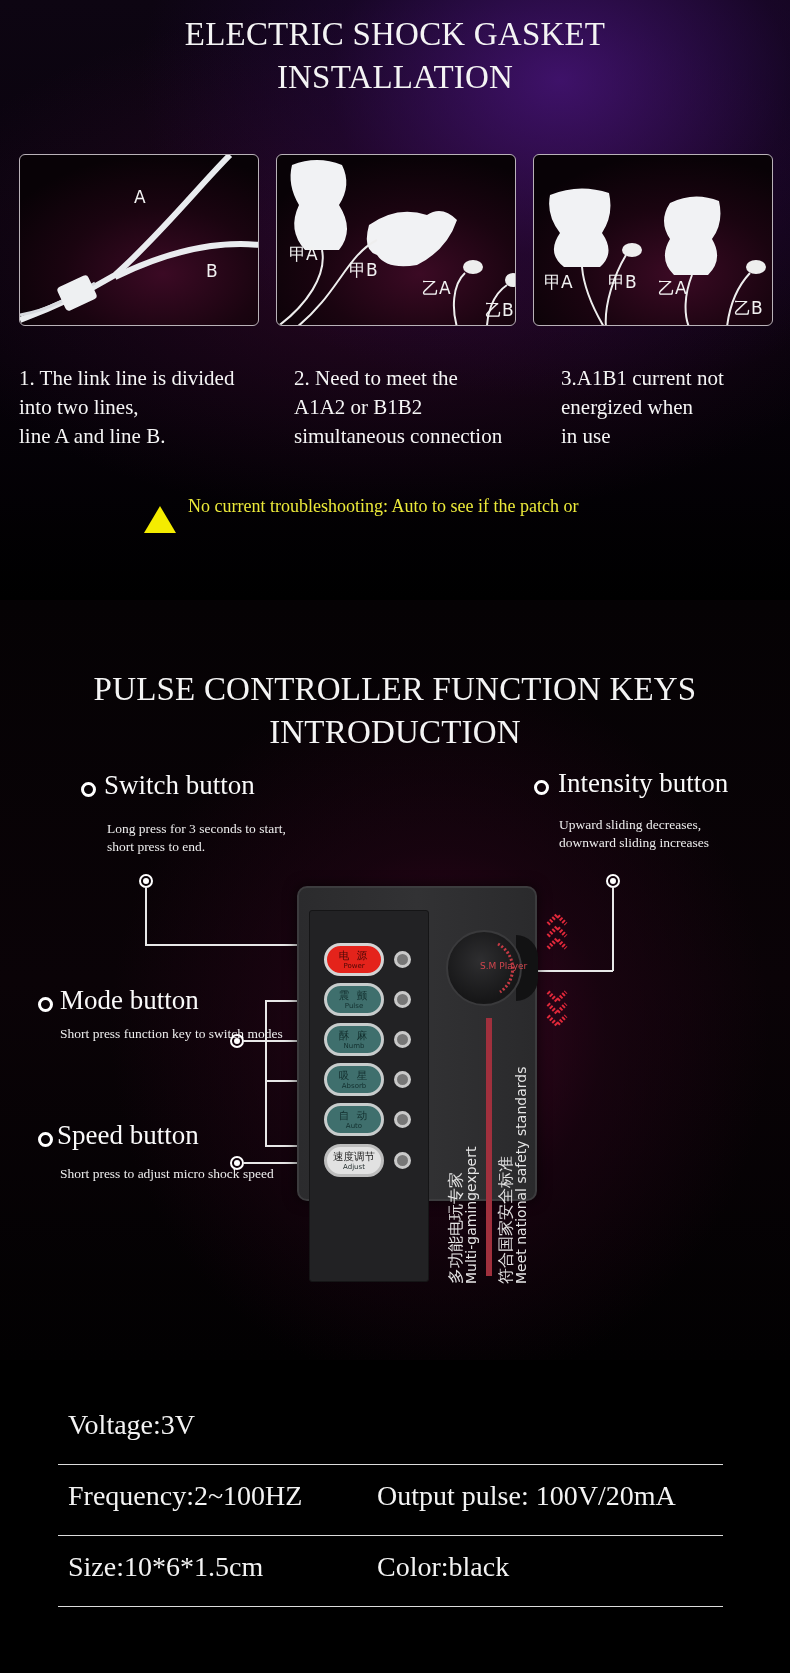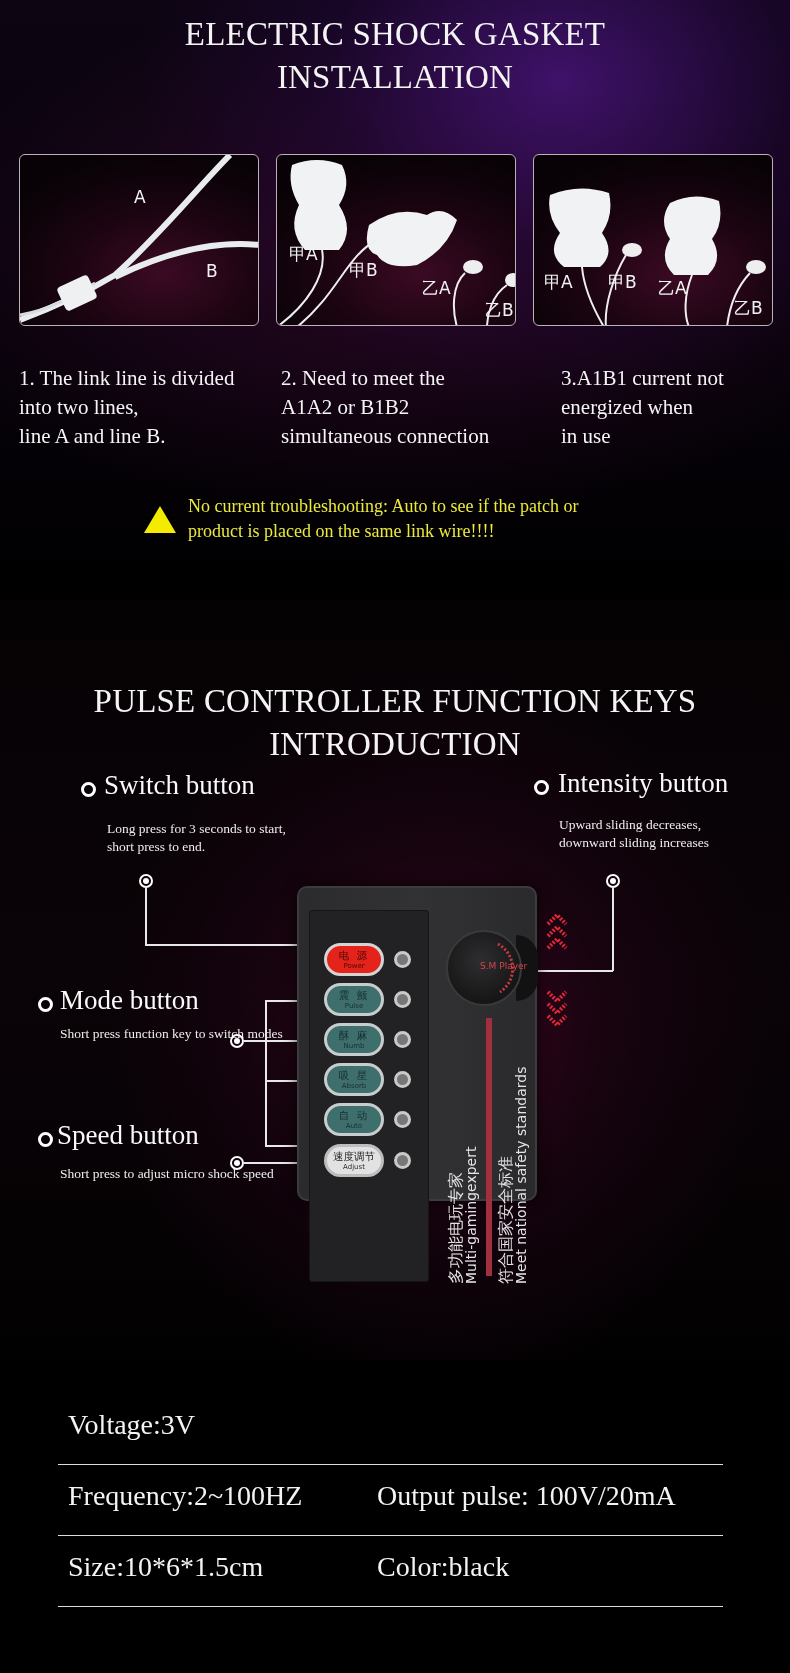--- a/index.html
+++ b/index.html
@@ -24,35 +24,35 @@
   }
   .photo1 { left: 19px; }
   .photo2 { left: 276px; }
   .photo3 { left: 533px; }
   .photo svg { position: absolute; left: 0; top: 0; }
   .plabel { position: absolute; font-family: "DejaVu Sans", sans-serif; font-size: 17px; color: #f2f2f2; }
 
   .caption { position: absolute; top: 364px; font-size: 21px; line-height: 29px; color: #f5f5f5; }
   .caption div { white-space: nowrap; }
   .cap1 { left: 19px; }
-  .cap2 { left: 281px; }
+  .cap2 { left: 294px; }
   .cap3 { left: 561px; }
 
   .warn { position: absolute; left: 144px; top: 494px; width: 520px; }
   .warn-icon { position: absolute; left: 0; top: 12px; width: 0; height: 0; border-left: 16px solid transparent; border-right: 16px solid transparent; border-bottom: 27px solid #f4ec00; }
   .warn-text { position: absolute; left: 44px; top: 0; font-size: 18px; line-height: 25px; color: #ecea3a; white-space: nowrap; }
 
   
   .sec2 {
     position: absolute; left: 0; top: 600px; width: 790px; height: 760px;
     background:
       radial-gradient(ellipse 330px 360px at 440px 430px, rgba(70,8,40,0.85), rgba(35,4,22,0.55) 50%, rgba(0,0,0,0) 100%),
       linear-gradient(180deg, #050204 0%, #0a0307 50%, #020102 100%);
   }
-  .title2 { top: 80px; text-align: center; }
+  .title2 { top: 68px; text-align: center; }
 
   .feature { position: absolute; }
   .feature .ring { position: absolute; width: 15px; height: 15px; border-radius: 50%; border: 3px solid #fff; }
   .feature .fname { position: absolute; font-size: 27px; white-space: nowrap; color: #fafafa; text-align: center; }
   .feature .fdesc { position: absolute; font-size: 13.5px; line-height: 18px; white-space: nowrap; color: #eee; }
 
   .dot { position: absolute; width: 14px; height: 14px; border-radius: 50%; border: 2px solid #fff; background: transparent; }
   .dot::after { content: ""; position: absolute; left: 2px; top: 2px; width: 6px; height: 6px; border-radius: 50%; background: #fff; }
   .ln { position: absolute; background: #e8e8e8; }
 
@@ -165,21 +165,20 @@
   <div class="caption cap3">
     <div>3.A1B1 current not</div>
     <div>energized when</div>
     <div>in use</div>
   </div>
 
   <div class="warn">
     <div class="warn-icon"></div>
     <div class="warn-text">
       <div>No current troubleshooting: Auto to see if the patch or</div>
-      <div>product is placed on the same link wire!!!!</div>
     </div>
   </div>
 </div>
 
 <div class="sec2">
   <div class="title title2">
     <div>PULSE CONTROLLER FUNCTION KEYS</div>
     <div>INTRODUCTION</div>
   </div>
 

